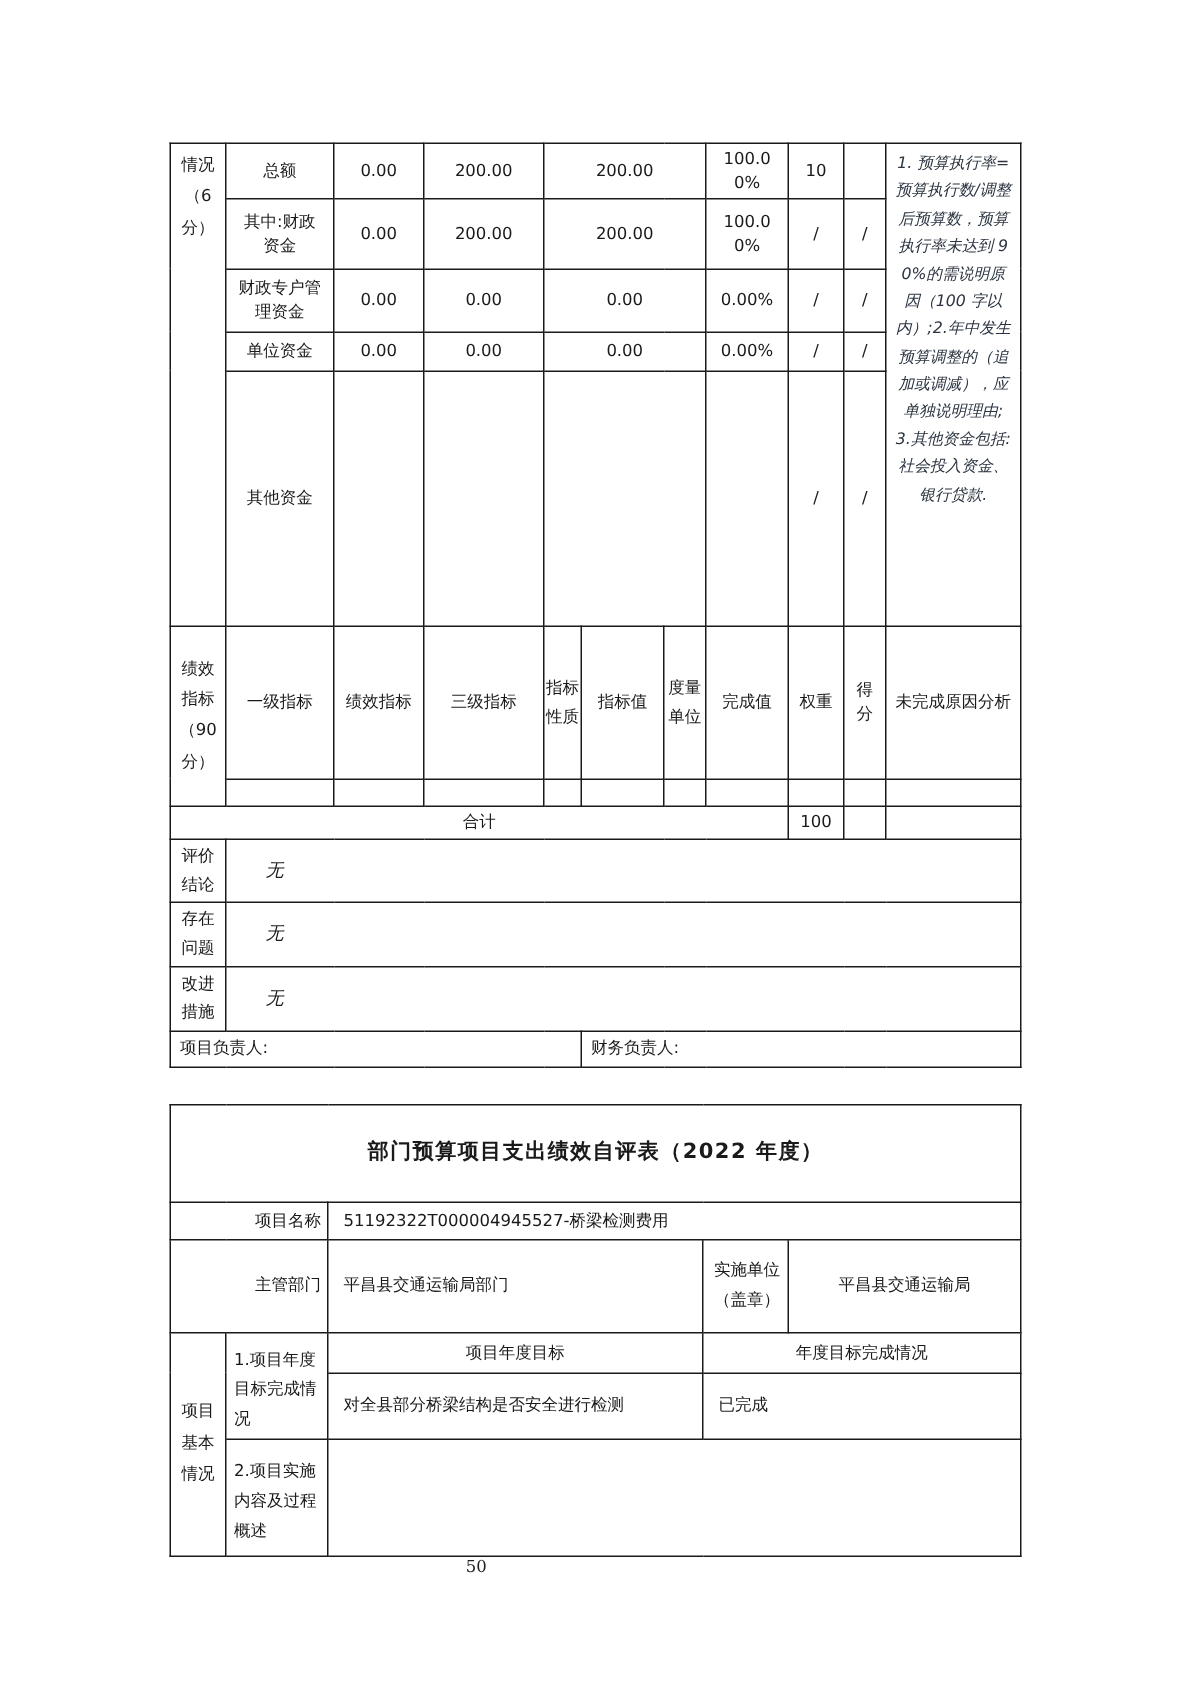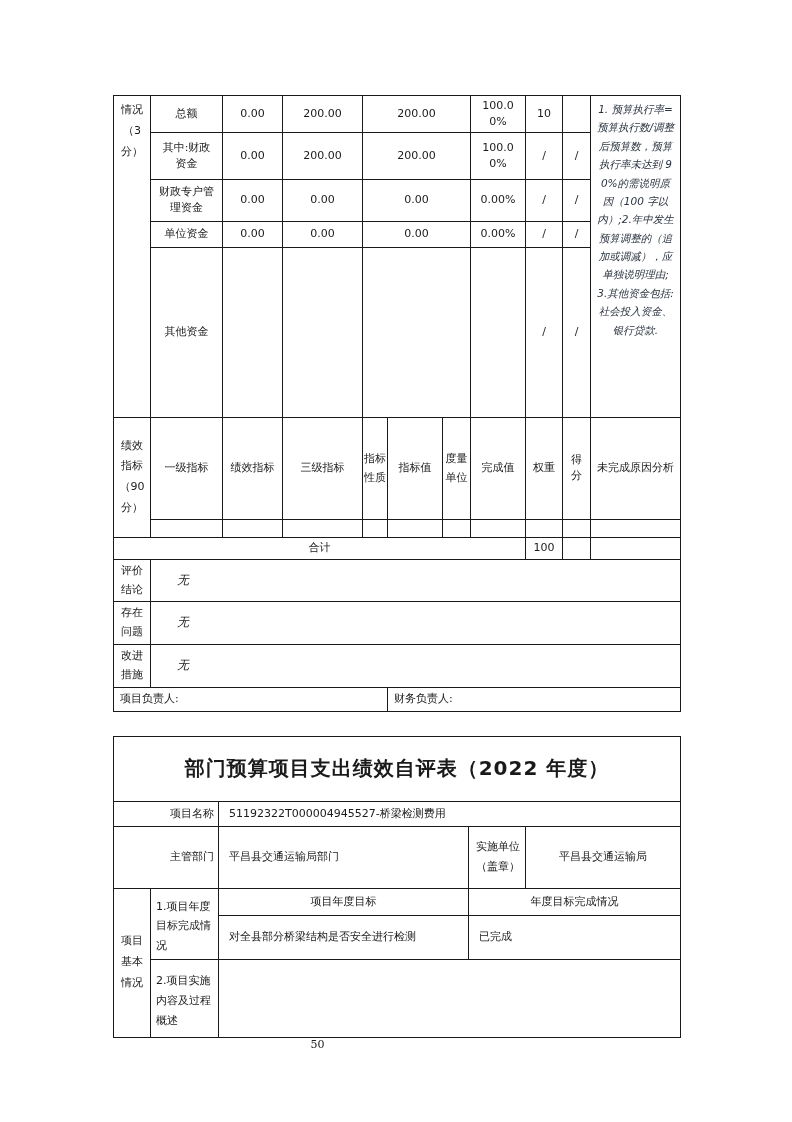--- a/index.html
+++ b/index.html
@@ -41,21 +41,21 @@
   .t1 .vhdr { line-height: 1.8; padding: 2px 1px; }
   .t1 .perf-side { line-height: 1.9; }
   .t1 .sum-label { line-height: 1.7; }
   .t1 .none-val {
     text-align: left; font-style: italic; padding-left: 26px; font-size: 12px;
   }
   .t1 .person { text-align: left; padding-left: 6px; }
 
   
   .t2 { margin-top: 24px; }
-  .t2 .tbl-title { font-weight: bold; font-size: 20px; letter-spacing: 1px; }
+  .t2 .tbl-title { font-weight: bold; font-size: 14px; letter-spacing: 1px; }
   .t2 .lbl { text-align: right; padding-left: 8px; }
   .t2 .val-left { text-align: left; padding-left: 10px; }
   .t2 .impl-lbl { text-align: right; padding: 2px 5px; line-height: 1.8; }
   .t2 .basic-side { line-height: 1.9; }
   .t2 .sub-lbl { text-align: left; padding: 3px 5px; line-height: 1.8; vertical-align: top; padding-top: 8px; }
   .t2 .sub-lbl2 { vertical-align: middle; }
 
   .pageno {
     position: absolute; left: 0; top: 1038px; width: 635px;
     text-align: center; font-size: 11px; color: #222;
@@ -76,21 +76,21 @@
         <col style="width:25px">
         <col style="width:55px">
       <col style="width:28px">
         <col style="width:55px">
         <col style="width:37px">
       <col style="width:28px">
         <col style="width:90px">
     </colgroup>
     <tbody>
       <tr style="height:28px">
-        <td class="side-label" rowspan="5">情况（3 分）</td>
+        <td class="side-label" rowspan="5">情况（6 分）</td>
         <td class="row-label">总额</td>
         <td class="num">0.00</td>
         <td class="num">200.00</td>
         <td class="num" colspan="3">200.00</td>
         <td class="num">100.00%</td>
         <td class="num">10</td>
         <td class="num"></td>
         <td class="notes" rowspan="5">1. 预算执行率=预算执行数/调整后预算数，预算执行率未达到 90%的需说明原因（100 字以内）;2.年中发生预算调整的（追加或调减），应单独说明理由; 3.其他资金包括: 社会投入资金、银行贷款.</td>
       </tr>
       <tr style="height:47px">

